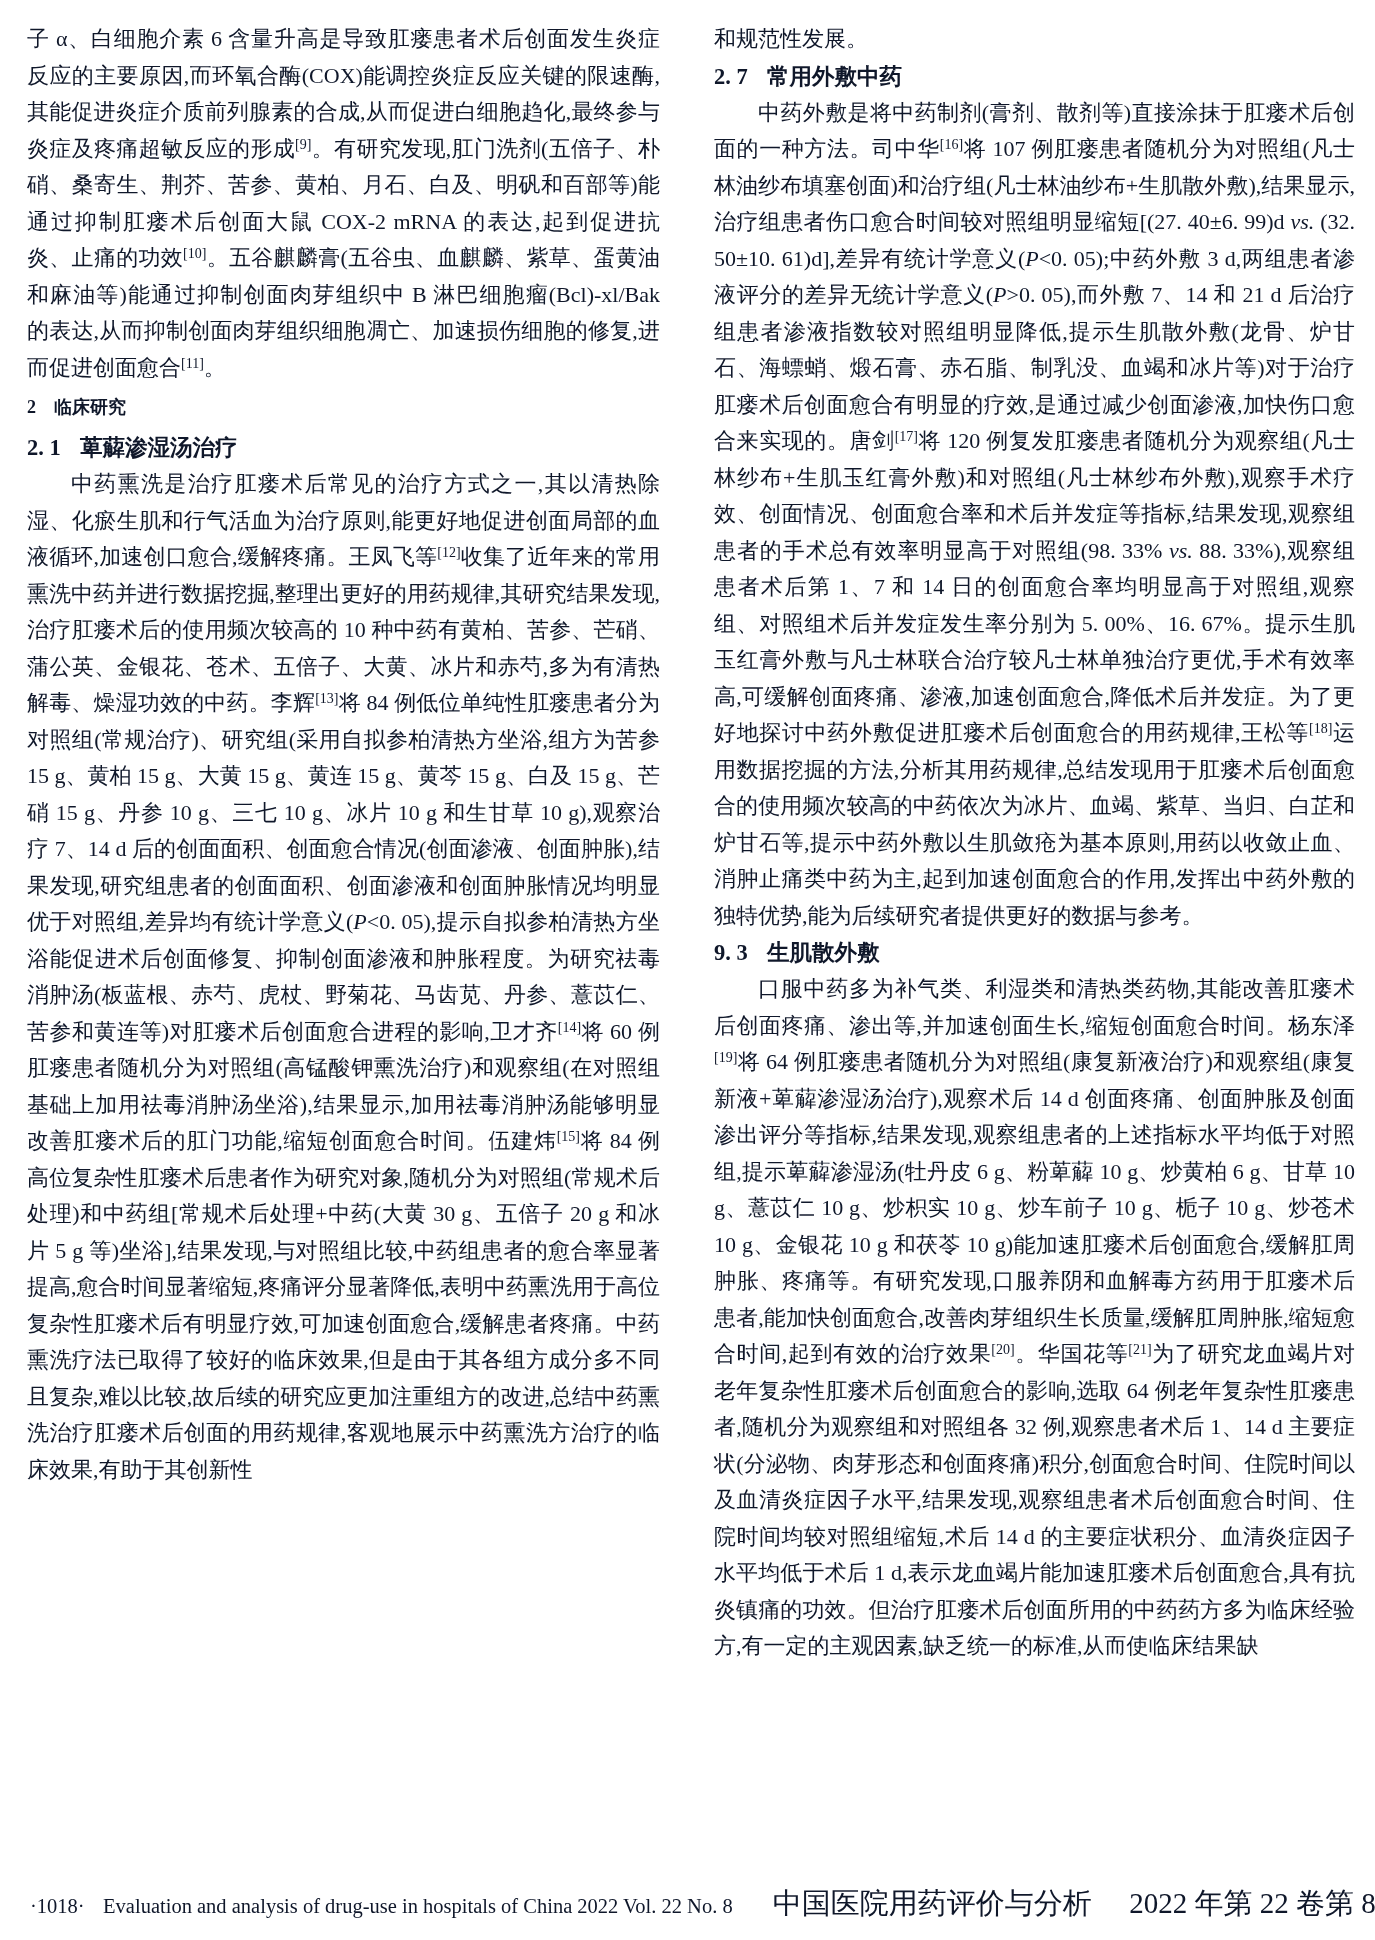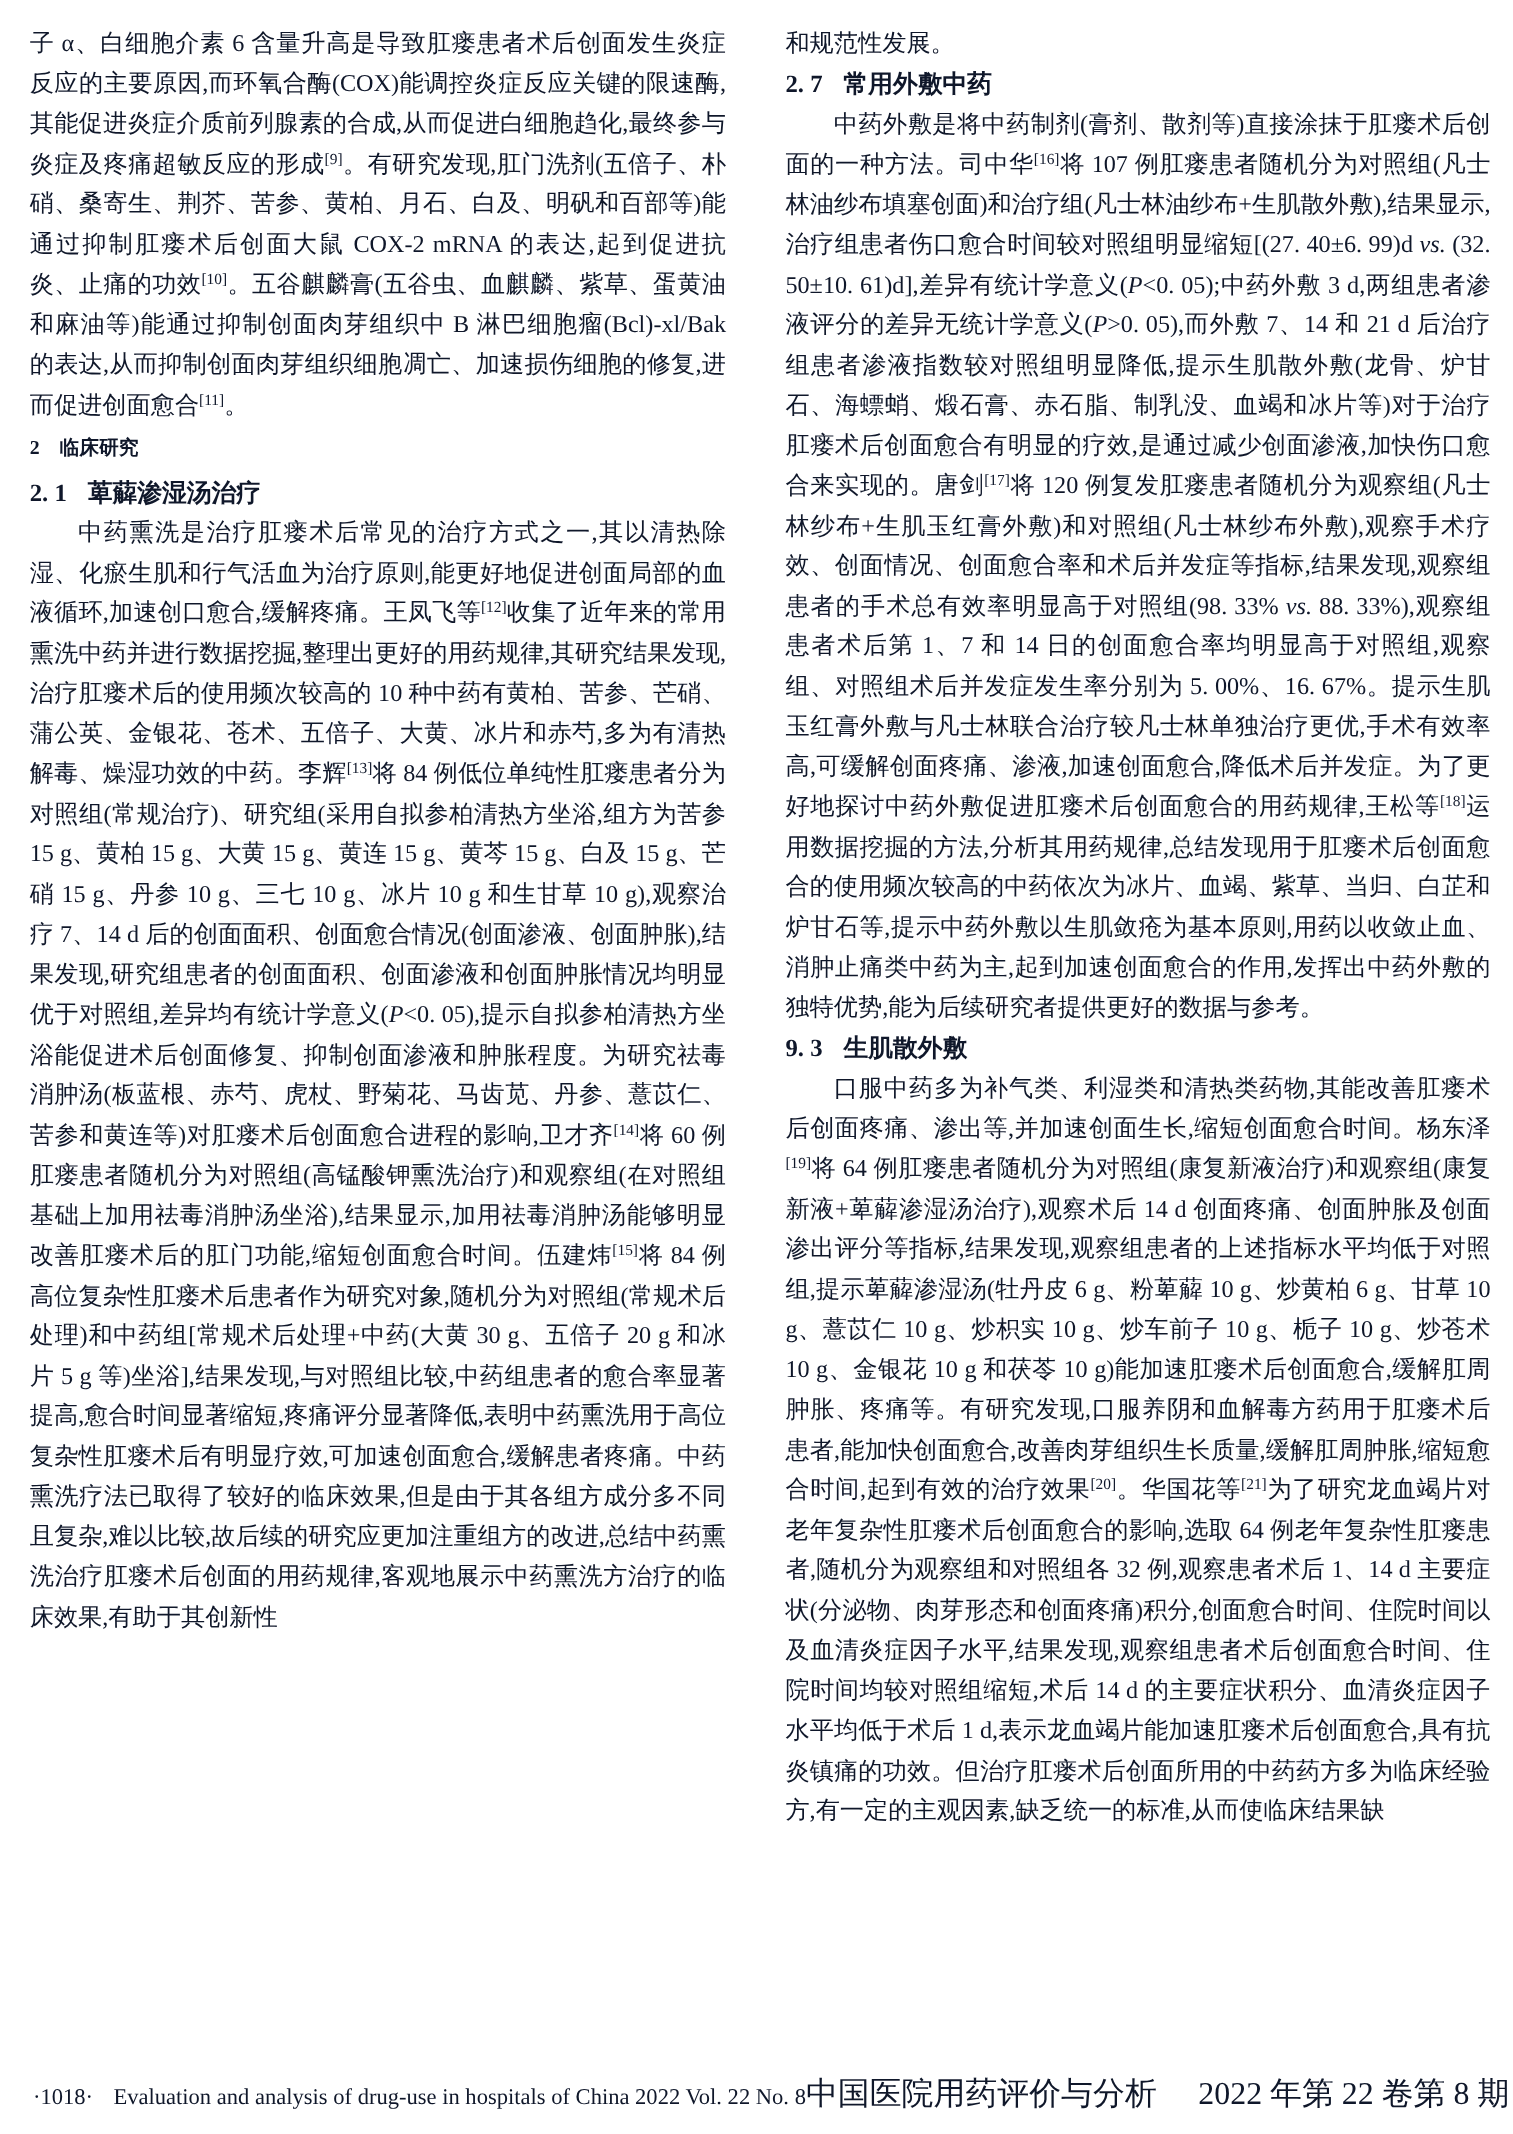--- a/index.html
+++ b/index.html
@@ -68,20 +68,21 @@
   .footer {
     position: absolute;
     left: 30px;
     width: 1325px;
     top: 1884px;
     display: flex;
     justify-content: space-between;
     align-items: baseline;
     font-size: 20.5px;
     white-space: nowrap;
+    gap: 40px;
   }
   .footer .fjen { margin-left: 0.9em; }
   .footer-right { font-size: 29px; text-align: center; }
   .footer-right .fiss { margin-left: 1.3em; }
 </style>
 </head>
 <body>
 
 <div class="page">
   <div class="col col-left">

